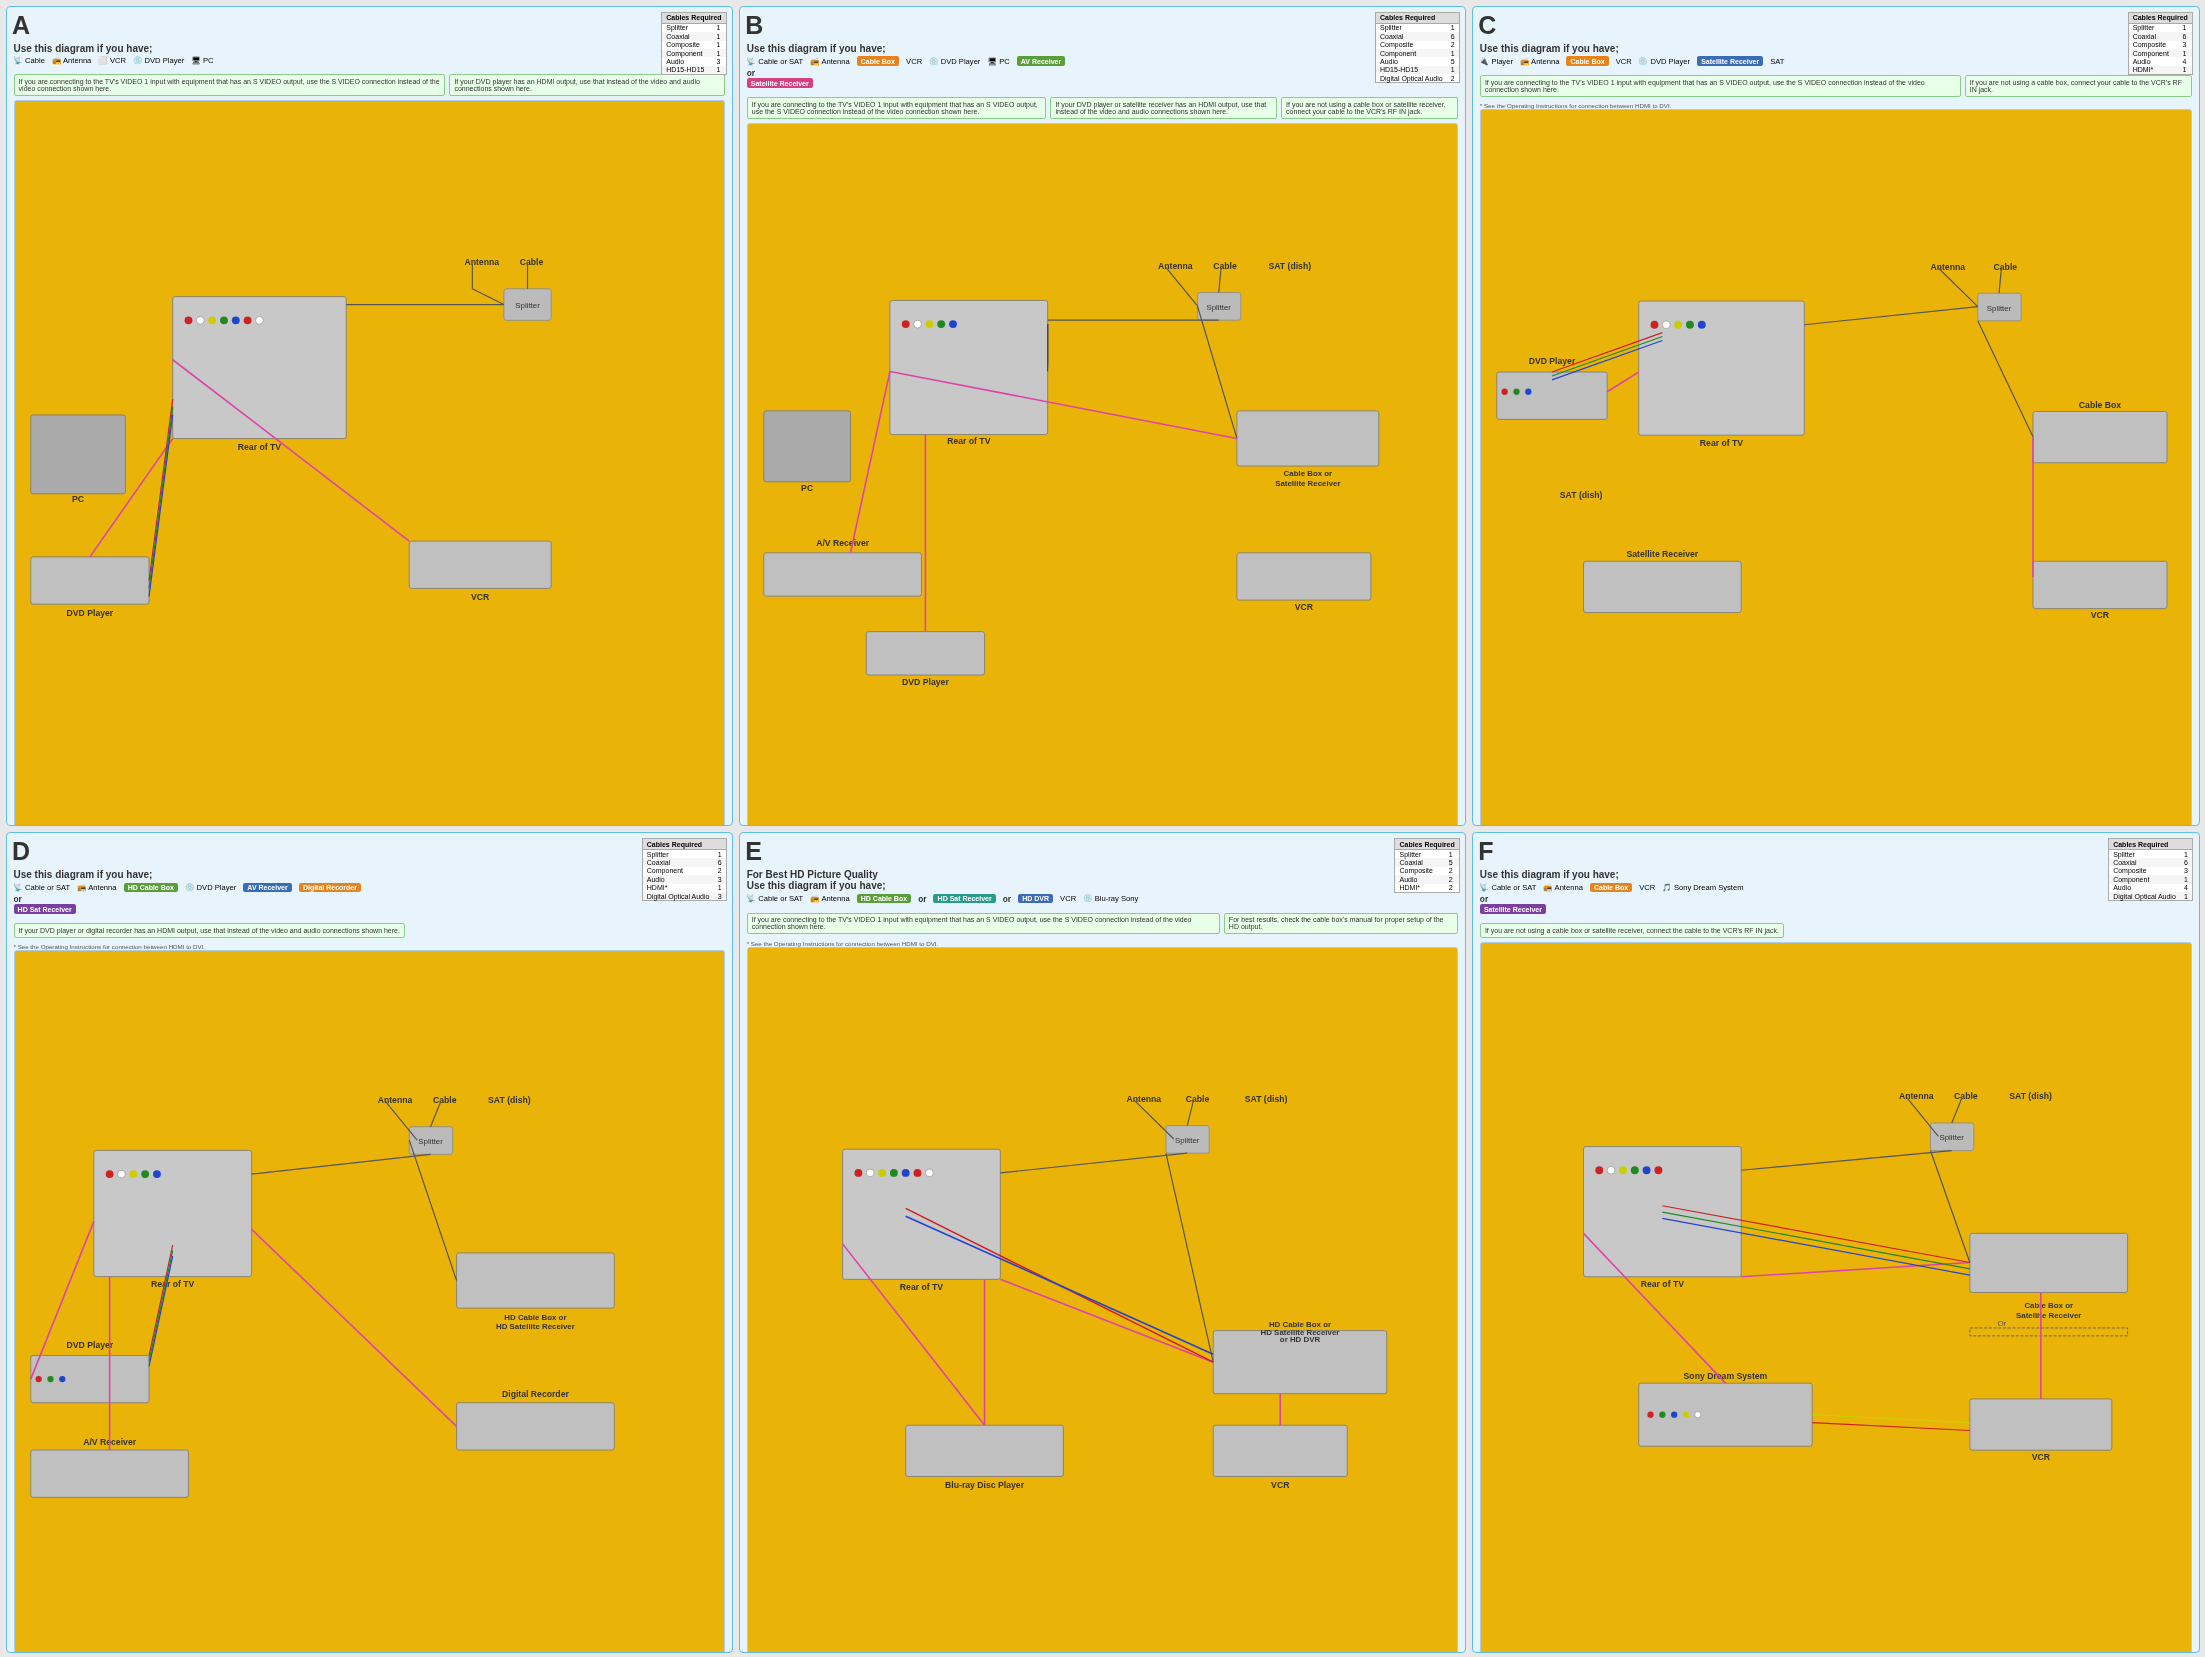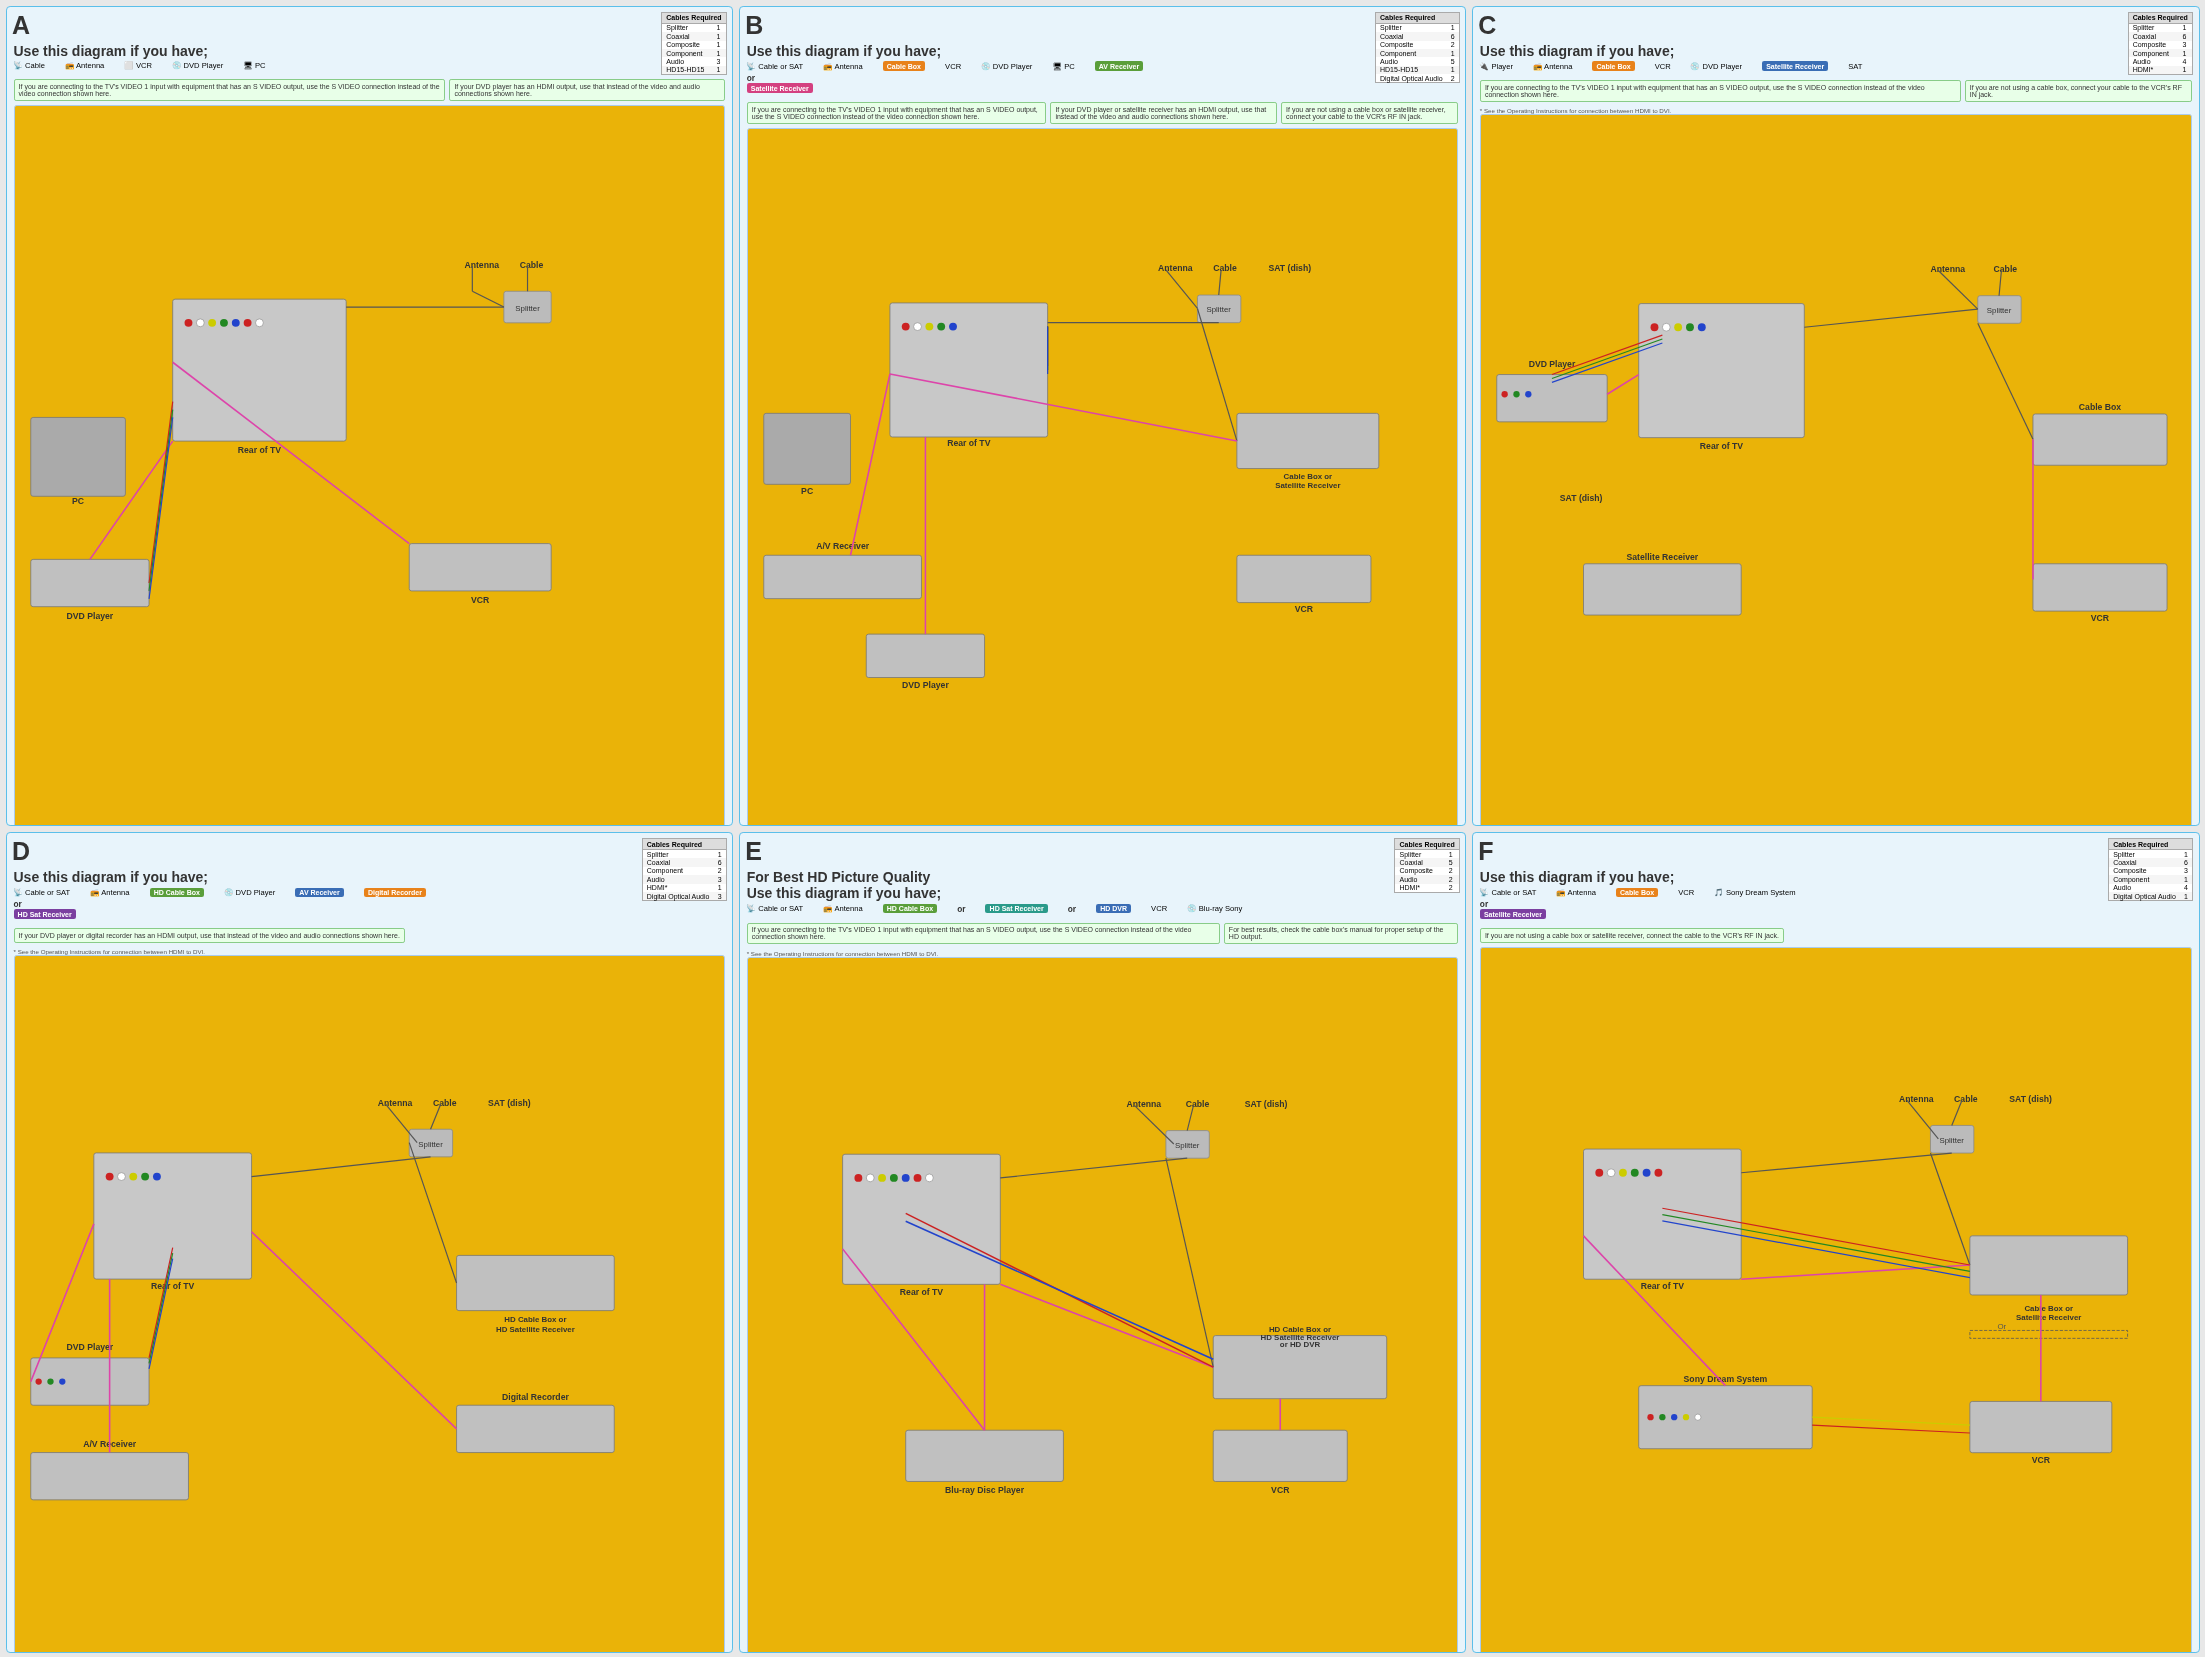--- a/index.html
+++ b/index.html
@@ -28,29 +28,29 @@
     }
     .panel-letter {
       font-size: 25px;
       font-weight: bold;
       color: #333;
       position: absolute;
       top: 4.1px;
       left: 5.5px;
     }
     .use-this {
-      font-size: 14px;
+      font-size: 10px;
       font-weight: bold;
       color: #333;
       margin-bottom: 2.8px;
     }
     .device-row {
       display: flex;
       align-items: center;
-      gap: 20px;
+      gap: 7px;
       flex-wrap: wrap;
       font-size: 7.6px;
       margin-bottom: 2.1px;
     }
     .device-badge {
       padding: 1.4px 4.1px;
       border-radius: 2.1px;
       font-size: 7px;
       font-weight: bold;
       color: white;

